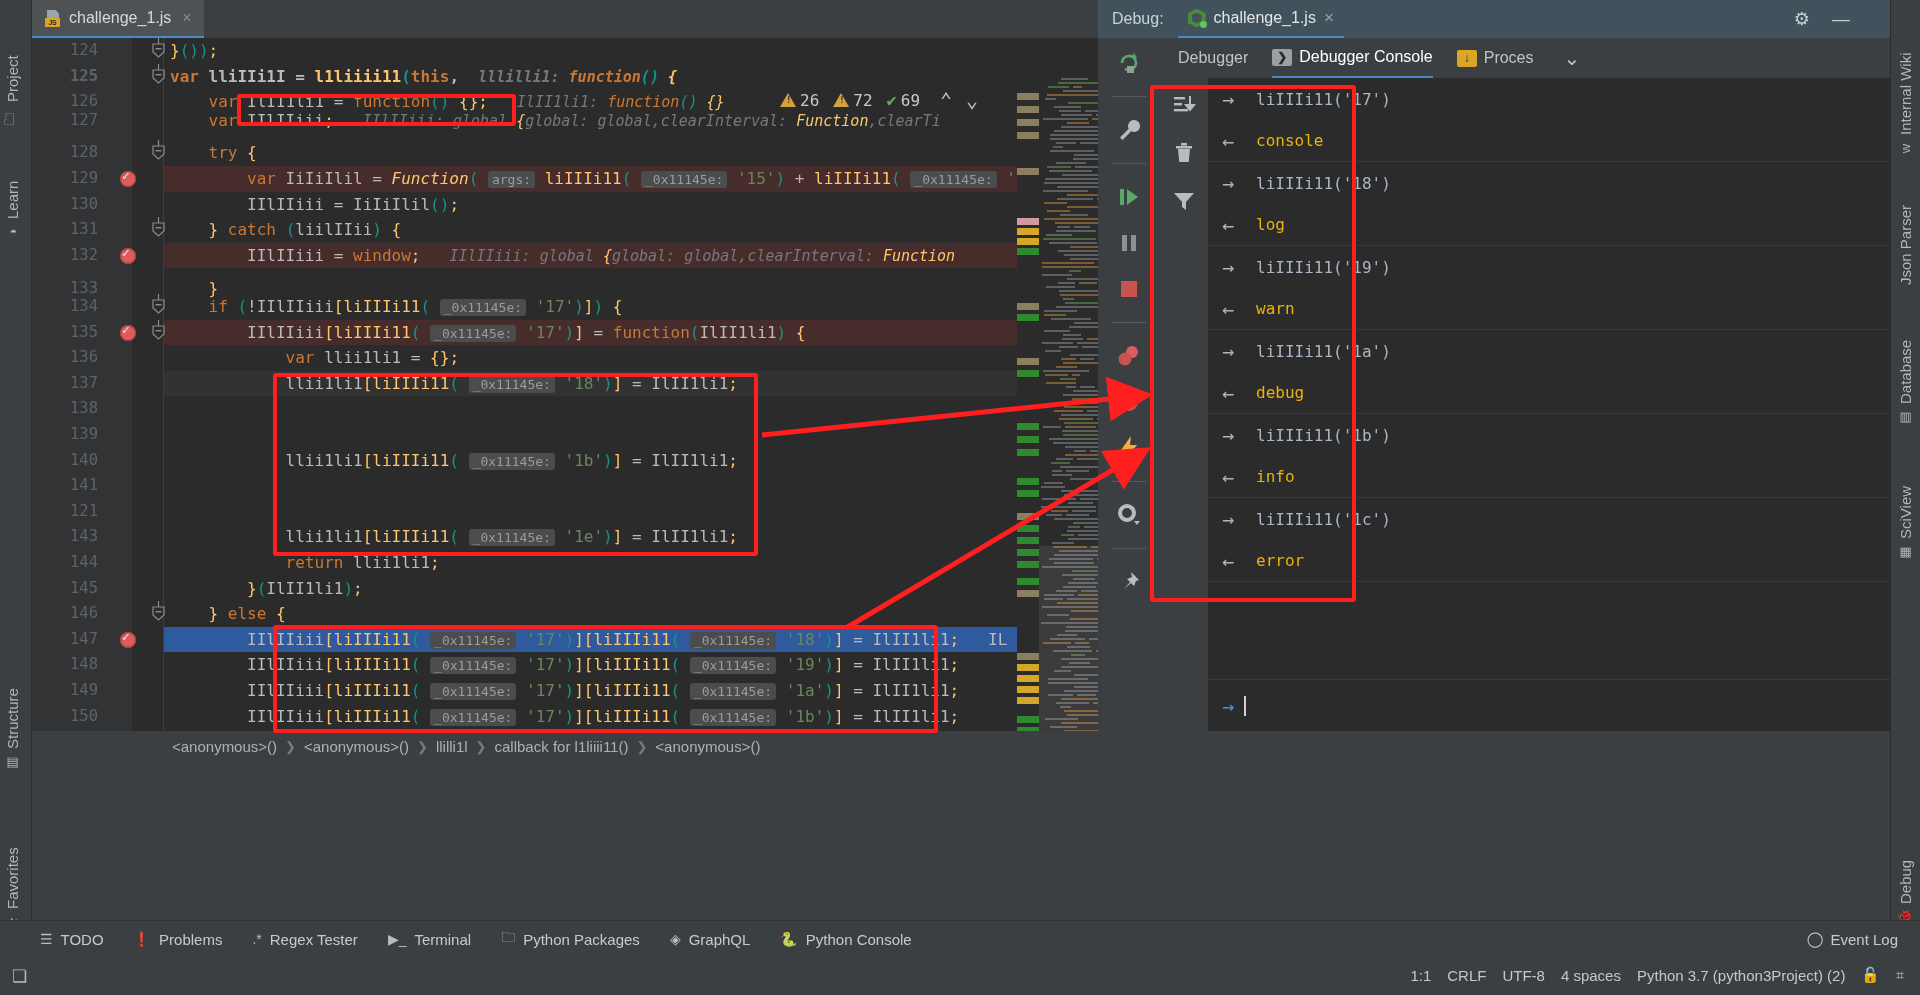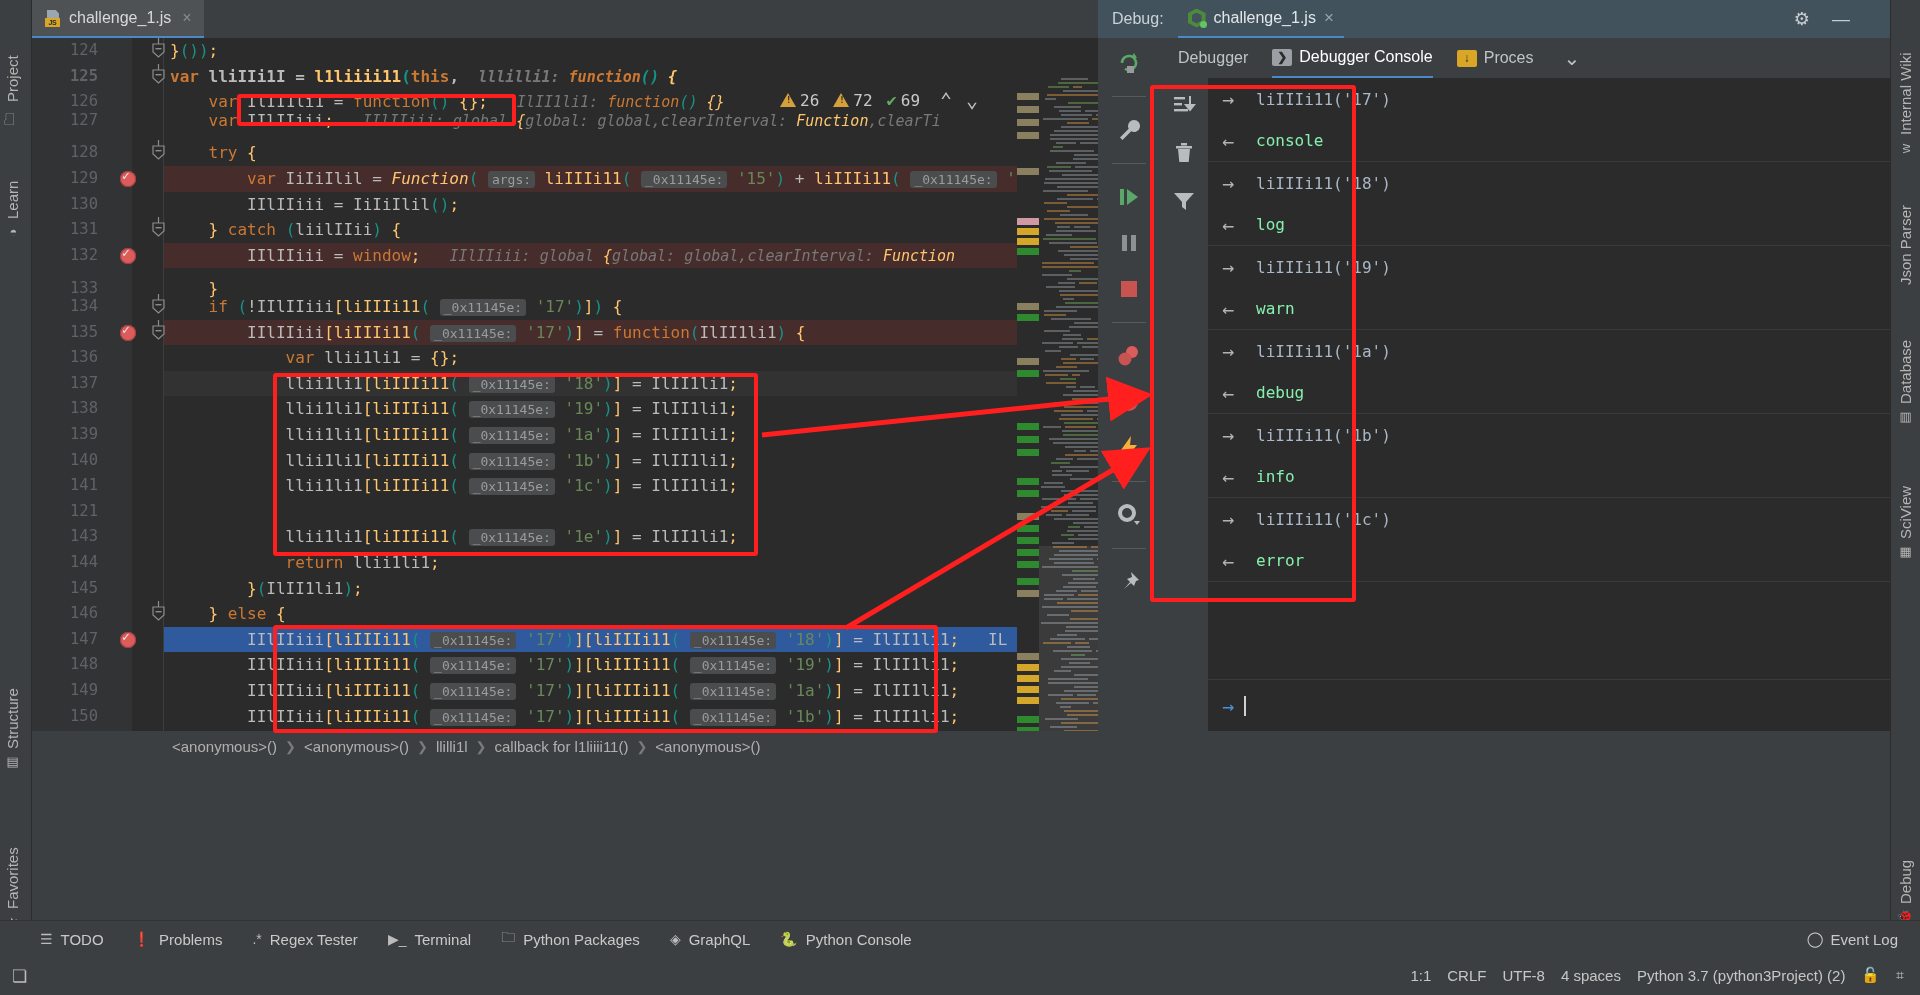--- a/index.html
+++ b/index.html
@@ -196,21 +196,21 @@
   }
 
   .console {
     position:absolute; left:1208px; top:78px; width:682px; height:653px;
     background:#2b2b2b; font-family:"DejaVu Sans Mono","Liberation Mono",monospace;
   }
   .centry { position:relative; height:42px; display:flex; align-items:center; padding-left:14px; }
   .centry .arrow { width:34px; font-size:20px; color:#b2b2b2; }
   .centry .txt { font-size:16px; }
   .centry.in .txt { color:#a9b7c6; }
-  .centry.out .txt { color:#86efac; }
+  .centry.out .txt { color:#eab308; }
   .centry.sep { border-bottom:1px solid #3a3a3a; }
   .cprompt {
     position:absolute; left:0; bottom:0; width:682px; height:52px;
     border-top:1px solid #3a3a3a; display:flex; align-items:center; padding-left:14px; gap:10px;
   }
   .cprompt .arrow { color:#4a90d9; font-size:20px; }
   .caret { width:2px; height:20px; background:#d0d0d0; animation:none; }
 
   
   .annot { position:absolute; border:4px solid #ff1f1f; border-radius:3px; pointer-events:none; }
@@ -372,33 +372,30 @@
           <div class="lnum">136</div>
           <div class="code">            <span class="kw">var</span> llii1li1 = <span class="bry">{</span><span class="bry">}</span><span class="bry">;</span></div>
         </div>
         <div class="row" style="top: 332.8px;">
           <div class="rowfill-caret"></div>
           <div class="lnum">137</div>
           <div class="code">            llii1li1<span class="bry">[</span><span class="fn">liIIIi11</span><span class="brc">(</span> <span class="inlay2">_0x11145e:</span> <span class="str">'18'</span><span class="brc">)</span><span class="bry">]</span> = IlII1li1<span class="bry">;</span></div>
         </div>
         <div class="row" style="top: 358.4px;">
           <div class="lnum">138</div>
-          <div class="code">            llii1li1<span class="bry">[</span><span class="fn">liIIIi11</span><span class="brc">(</span> <span class="inlay2">_0x11145e:</span> <span class="str">'19'</span><span class="brc">)</span><span class="bry">]</span> = IlII1li1<span class="bry">;</span></div>
         </div>
         <div class="row" style="top: 384px;">
           <div class="lnum">139</div>
-          <div class="code">            llii1li1<span class="bry">[</span><span class="fn">liIIIi11</span><span class="brc">(</span> <span class="inlay2">_0x11145e:</span> <span class="str">'1a'</span><span class="brc">)</span><span class="bry">]</span> = IlII1li1<span class="bry">;</span></div>
         </div>
         <div class="row" style="top: 409.6px;">
           <div class="lnum">140</div>
           <div class="code">            llii1li1<span class="bry">[</span><span class="fn">liIIIi11</span><span class="brc">(</span> <span class="inlay2">_0x11145e:</span> <span class="str">'1b'</span><span class="brc">)</span><span class="bry">]</span> = IlII1li1<span class="bry">;</span></div>
         </div>
         <div class="row" style="top: 435.2px;">
           <div class="lnum">141</div>
-          <div class="code">            llii1li1<span class="bry">[</span><span class="fn">liIIIi11</span><span class="brc">(</span> <span class="inlay2">_0x11145e:</span> <span class="str">'1c'</span><span class="brc">)</span><span class="bry">]</span> = IlII1li1<span class="bry">;</span></div>
         </div>
         <div class="row" style="top: 460.8px;">
           <div class="lnum">121</div>
         </div>
         <div class="row" style="top: 486.4px;">
           <div class="lnum">143</div>
           <div class="code">            llii1li1<span class="bry">[</span><span class="fn">liIIIi11</span><span class="brc">(</span> <span class="inlay2">_0x11145e:</span> <span class="str">'1e'</span><span class="brc">)</span><span class="bry">]</span> = IlII1li1<span class="bry">;</span></div>
         </div>
         <div class="row" style="top: 512px;">
           <div class="lnum">144</div>

